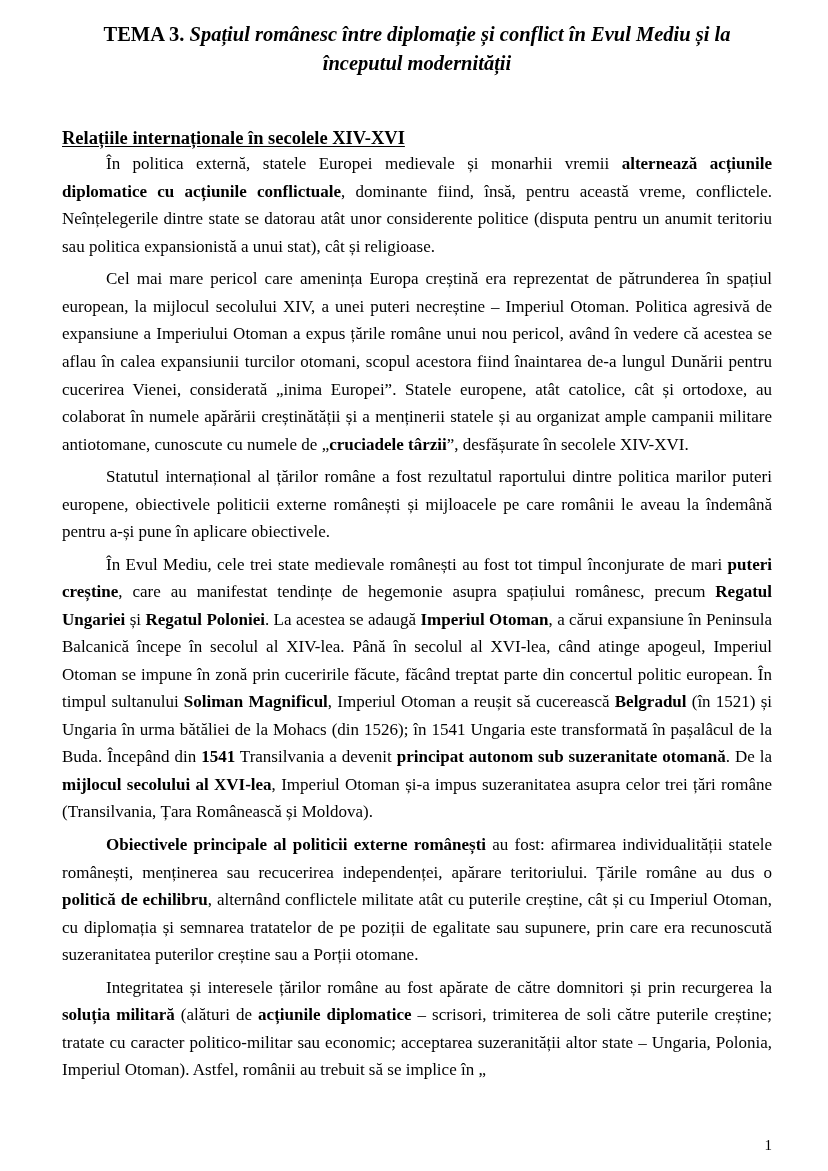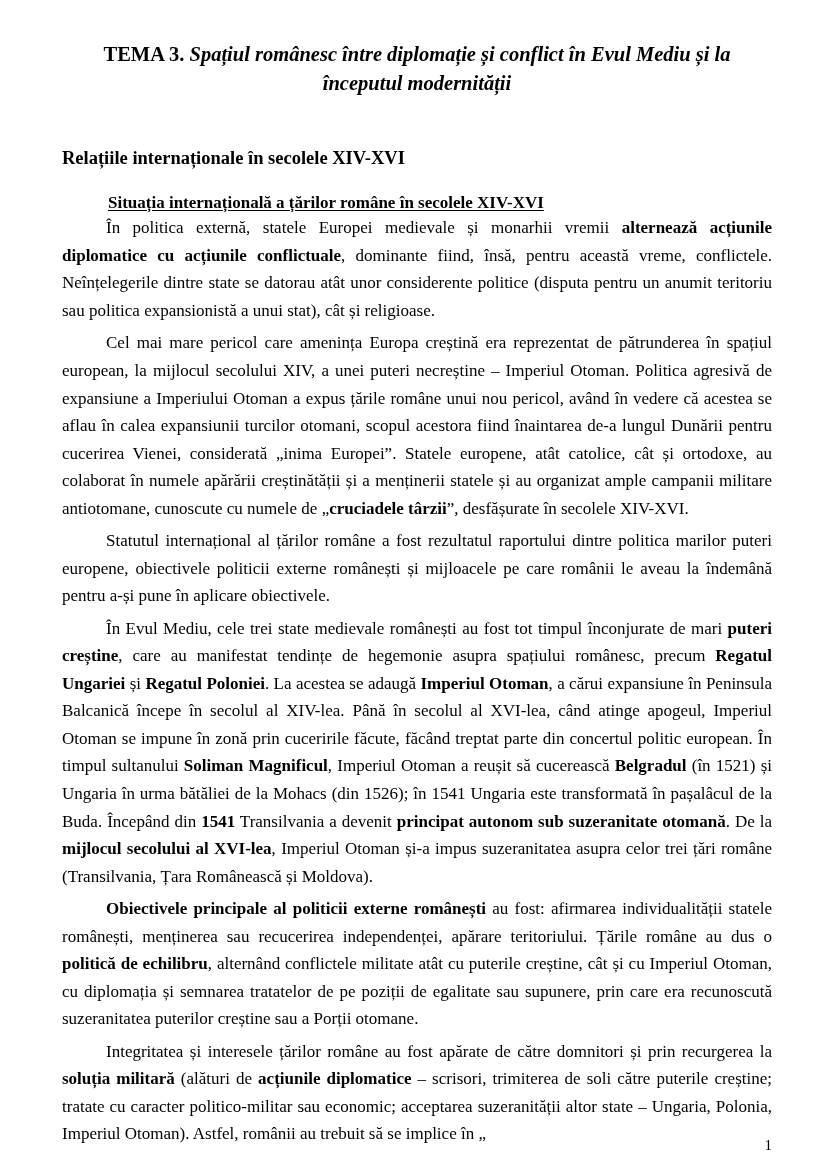--- a/index.html
+++ b/index.html
@@ -11,37 +11,38 @@
   body {
     font-family: "Liberation Serif", "DejaVu Serif", serif;
     color: #000000;
   }
   .page {
     position: relative;
     width: 828px;
     height: 1171px;
     background: #ffffff;
     box-sizing: border-box;
-    padding: 32px 56px 0 62px;
+    padding: 12px 56px 0 62px;
     overflow: hidden;
   }
   .doc-title {
     text-align: center;
     font-size: 20.5px;
     line-height: 1.42;
     margin: 8px 0 0 0;
     padding: 0 12px;
     font-weight: 700;
   }
   .doc-title .ital {
     font-style: italic;
   }
   .h1 {
     font-size: 18.5px;
     font-weight: 700;
+    text-decoration: underline;
     text-underline-offset: 2px;
     margin: 48px 0 0 0;
     line-height: 1.3;
     display: block;
   }
   .h1 span { display: inline; }
   .h2-wrap {
     margin: 22px 0 0 0;
     padding-left: 46px;
   }
@@ -85,23 +86,20 @@
 <div class="page">
 
   <h1 class="doc-title">
     <span>TEMA 3.</span><span class="ital"> Spațiul românesc între diplomație și conflict în Evul Mediu și la începutul modernității</span>
   </h1>
 
   <div class="h1">
     <span>Relațiile internaționale în secolele XIV-XVI</span>
   </div>
 
-  <div class="h2-wrap">
-    <span class="h2">Situația internațională a țărilor române în secolele XIV-XVI</span>
-  </div>
 
   <div id="body-content">
       <p class="para first-para"><span>În politica externă, statele Europei medievale și monarhii vremii </span><b>alternează acțiunile diplomatice cu acțiunile conflictuale</b><span>, dominante fiind, însă, pentru această vreme, conflictele. Neînțelegerile dintre state se datorau atât unor considerente politice (disputa pentru un anumit teritoriu sau politica expansionistă a unui stat), cât și religioase.</span></p>
       <p class="para"><span>Cel mai mare pericol care amenința Europa creștină era reprezentat de pătrunderea în spațiul european, la mijlocul secolului XIV, a unei puteri necreștine – Imperiul Otoman. Politica agresivă de expansiune a Imperiului Otoman a expus țările române unui nou pericol, având în vedere că acestea se aflau în calea expansiunii turcilor otomani, scopul acestora fiind înaintarea de-a lungul Dunării pentru cucerirea Vienei, considerată „inima Europei”. Statele europene, atât catolice, cât și ortodoxe, au colaborat în numele apărării creștinătății și a menținerii statele și au organizat ample campanii militare antiotomane, cunoscute cu numele de „</span><b>cruciadele târzii</b><span>”, desfășurate în secolele XIV-XVI.</span></p>
       <p class="para"><span>Statutul internațional al țărilor române a fost rezultatul raportului dintre politica marilor puteri europene, obiectivele politicii externe românești și mijloacele pe care românii le aveau la îndemână pentru a-și pune în aplicare obiectivele.</span></p>
       <p class="para"><span>În Evul Mediu, cele trei state medievale românești au fost tot timpul înconjurate de mari </span><b>puteri creștine</b><span>, care au manifestat tendințe de hegemonie asupra spațiului românesc, precum </span><b>Regatul Ungariei</b><span> și </span><b>Regatul Poloniei</b><span>. La acestea se adaugă </span><b>Imperiul Otoman</b><span>, a cărui expansiune în Peninsula Balcanică începe în secolul al XIV-lea. Până în secolul al XVI-lea, când atinge apogeul, Imperiul Otoman se impune în zonă prin cuceririle făcute, făcând treptat parte din concertul politic european. În timpul sultanului </span><b>Soliman Magnificul</b><span>, Imperiul Otoman a reușit să cucerească </span><b>Belgradul</b><span> (în 1521) și Ungaria în urma bătăliei de la Mohacs (din 1526); în 1541 Ungaria este transformată în pașalâcul de la Buda. Începând din </span><b>1541</b><span> Transilvania a devenit </span><b>principat autonom sub suzeranitate otomană</b><span>. De la </span><b>mijlocul secolului al XVI-lea</b><span>, Imperiul Otoman și-a impus suzeranitatea asupra celor trei țări române (Transilvania, Țara Românească și Moldova).</span></p>
       <p class="para"><b>Obiectivele principale al politicii externe românești</b><span> au fost: afirmarea individualității statele românești, menținerea sau recucerirea independenței, apărare teritoriului. Țările române au dus o </span><b>politică de echilibru</b><span>, alternând conflictele militate atât cu puterile creștine, cât și cu Imperiul Otoman, cu diplomația și semnarea tratatelor de pe poziții de egalitate sau supunere, prin care era recunoscută suzeranitatea puterilor creștine sau a Porții otomane.</span></p>
       <p class="para"><span>Integritatea și interesele țărilor române au fost apărate de către domnitori și prin recurgerea la </span><b>soluția militară</b><span> (alături de </span><b>acțiunile diplomatice</b><span> – scrisori, trimiterea de soli către puterile creștine; tratate cu caracter politico-militar sau economic; acceptarea suzeranității altor state – Ungaria, Polonia, Imperiul Otoman). Astfel, românii au trebuit să se implice în „</span></p>
     </div>
 

